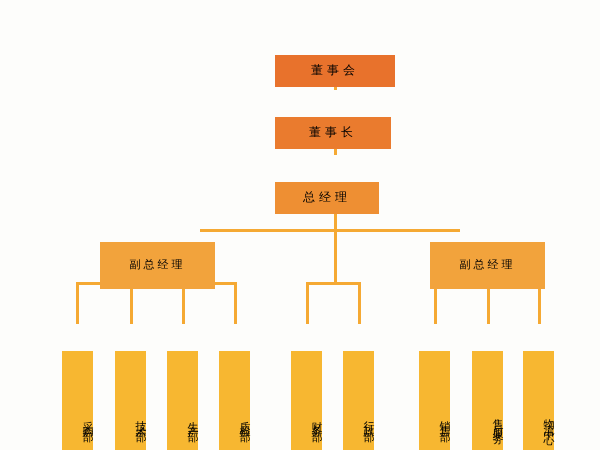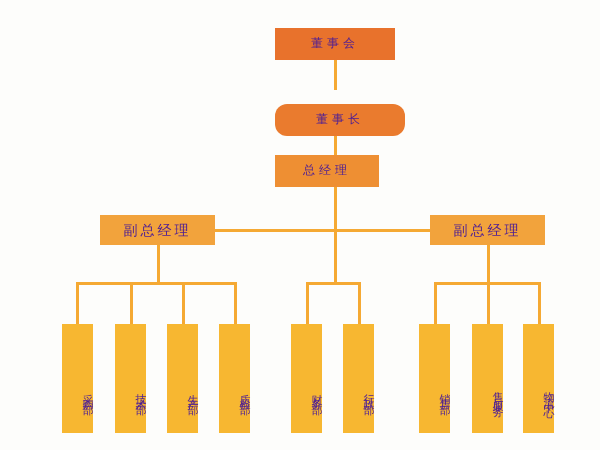--- a/index.html
+++ b/index.html
@@ -29,35 +29,36 @@
   .conn-v { width: 3px; }
   .conn-h { height: 3px; }
 
   
   .node {
     position: absolute;
     box-sizing: border-box;
     display: flex;
     align-items: center;
     justify-content: center;
-    color: #4c1d95;
+    color: #000000;
     letter-spacing: 3px;
     text-align: right;
     line-height: 1.15;
+    margin-top: 27px;
   }
 
   .node.exec {
     font-size: 12px;
     letter-spacing: 4px;
     height: 32px;
   }
   .node.lvl-board   { background: #e8722c; }
   .node.lvl-chair   { background: #ea7b2e; }
   .node.lvl-gm      { background: #ee8f33; }
-  .node.lvl-vp      { background: #f2a33c; font-size: 14px; letter-spacing: 3px; height: 30px; }
+  .node.lvl-vp      { background: #f2a33c; font-size: 11px; letter-spacing: 3px; height: 47px; }
 
   .node.dept {
     background: #f7b731;
     writing-mode: vertical-rl;
     text-orientation: upright;
     font-size: 11px;
     letter-spacing: 5px;
     padding-top: 28px;
     align-items: flex-start;
     justify-content: center;
@@ -92,21 +93,21 @@
 
   <div class="conn conn-h" style="left:434px; top:282px; width:107px;"></div>
   <div class="conn conn-v" style="left:434px; top:282px; height:42px;"></div>
   <div class="conn conn-v" style="left:487px; top:282px; height:42px;"></div>
   <div class="conn conn-v" style="left:538px; top:282px; height:42px;"></div>
 
   <div class="node exec lvl-board" style="left:275px; top:28px; width:120px;">
     <span>董事会</span>
   </div>
 
-  <div class="node exec lvl-chair" style="left:275px; top:104px; width:130px;border-radius:12px;">
+  <div class="node exec lvl-chair" style="left:275px; top:90px; width:116px;">
     <span>董事长</span>
   </div>
 
   <div class="node exec lvl-gm" style="left:275px; top:155px; width:104px;">
     <span>总经理</span>
   </div>
 
   <div class="node exec lvl-vp" style="left:100px; top:215px; width:115px;">
     <span>副总经理</span>
   </div>

